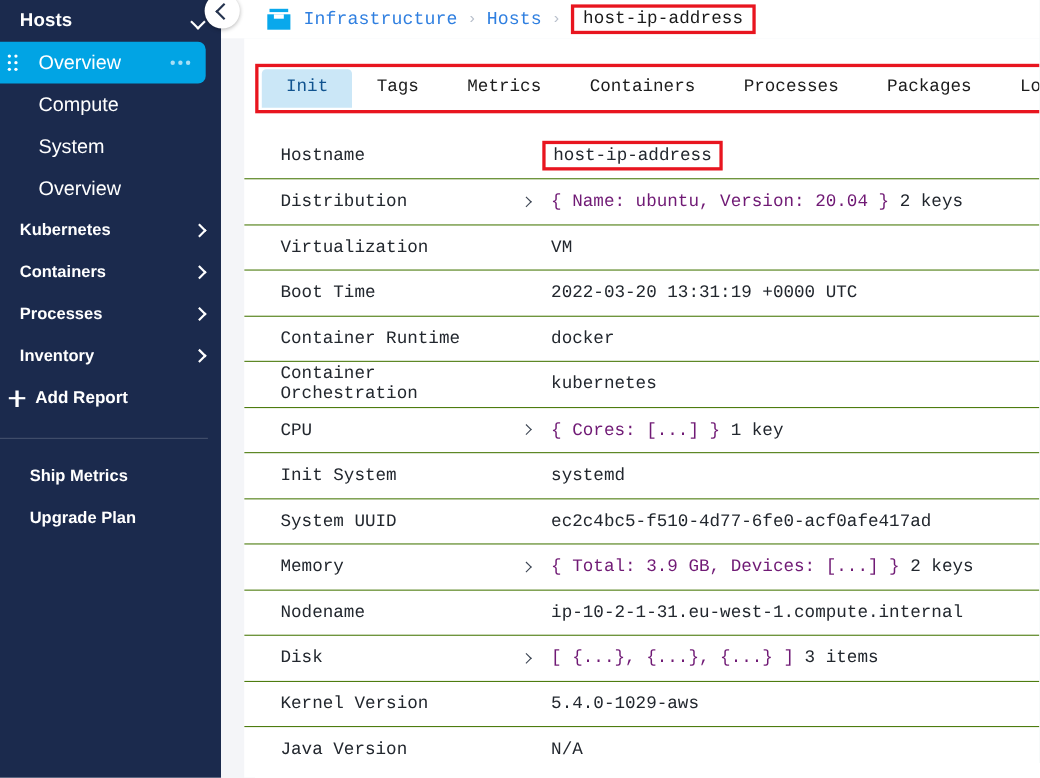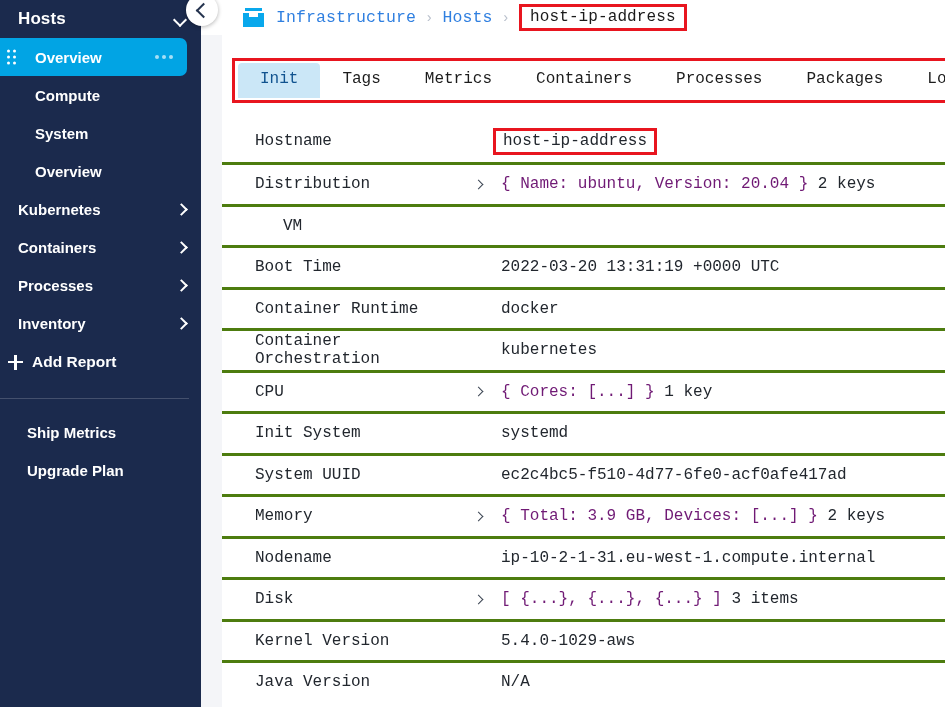--- a/index.html
+++ b/index.html
@@ -67,22 +67,22 @@
     display: flex;
     align-items: center;
     box-sizing: border-box;
     padding: 0 14px 0 18px;
     color: #ffffff;
     font-size: 15px;
     position: relative;
   }
   .nav-item.sub {
     padding-left: 35px;
-    font-size: 15px;
-    font-weight: bold;
+    font-size: 18px;
+    font-weight: normal;
   }
   .nav-item.top {
     font-weight: bold;
     font-size: 15px;
   }
   .nav-item .label { flex: 1; }
   .nav-item.active {
     background: #01a4e4;
     border-radius: 0 7px 7px 0;
     margin-right: 14px;
@@ -293,21 +293,21 @@
   }
 
   
   .info-table {
     margin-top: 18px;
   }
   .info-row {
     display: flex;
     align-items: center;
     height: 41.5px;
-    border-top: 3px solid #4d7c0f;
+    border-top: 1px solid #4d7c0f;
     box-sizing: border-box;
     padding-left: 33px;
   }
   .info-row:first-child { border-top: none; }
   .info-label {
     width: 218px;
     flex: 0 0 218px;
     font-size: 16px;
     color: #22272e;
   }
@@ -450,20 +450,21 @@
               <div class="info-label">Hostname</div>
               <div class="info-expand"></div>
               <div class="info-value"><span class="value-box">host-ip-address</span></div>
             </div>
             <div class="info-row">
               <div class="info-label">Distribution</div>
               <div class="info-expand"><span class="c"></span></div>
               <div class="info-value"><span class="muted">{ Name: ubuntu, Version: 20.04 }</span> <span>2 keys</span></div>
             </div>
             <div class="info-row">
+              <div class="info-label">Virtualization</div>
               <div class="info-expand"></div>
               <div class="info-value"><span>VM</span></div>
             </div>
             <div class="info-row">
               <div class="info-label">Boot Time</div>
               <div class="info-expand"></div>
               <div class="info-value"><span>2022-03-20 13:31:19 +0000 UTC</span></div>
             </div>
             <div class="info-row">
               <div class="info-label">Container Runtime</div>

